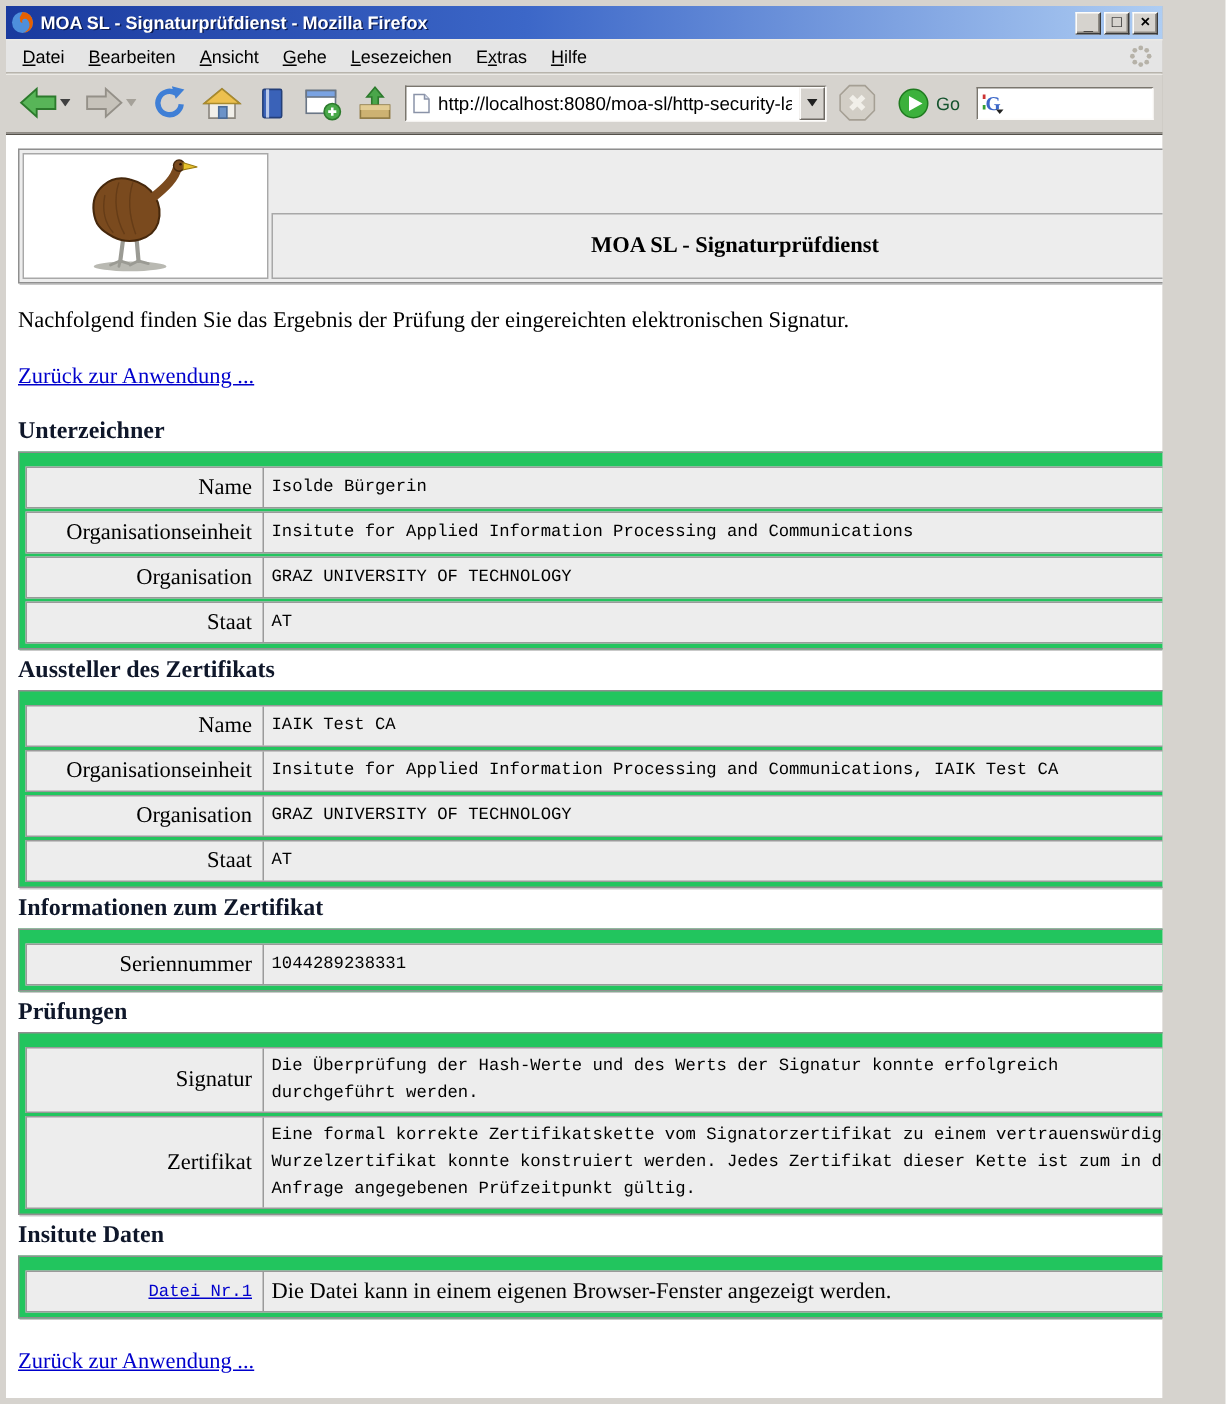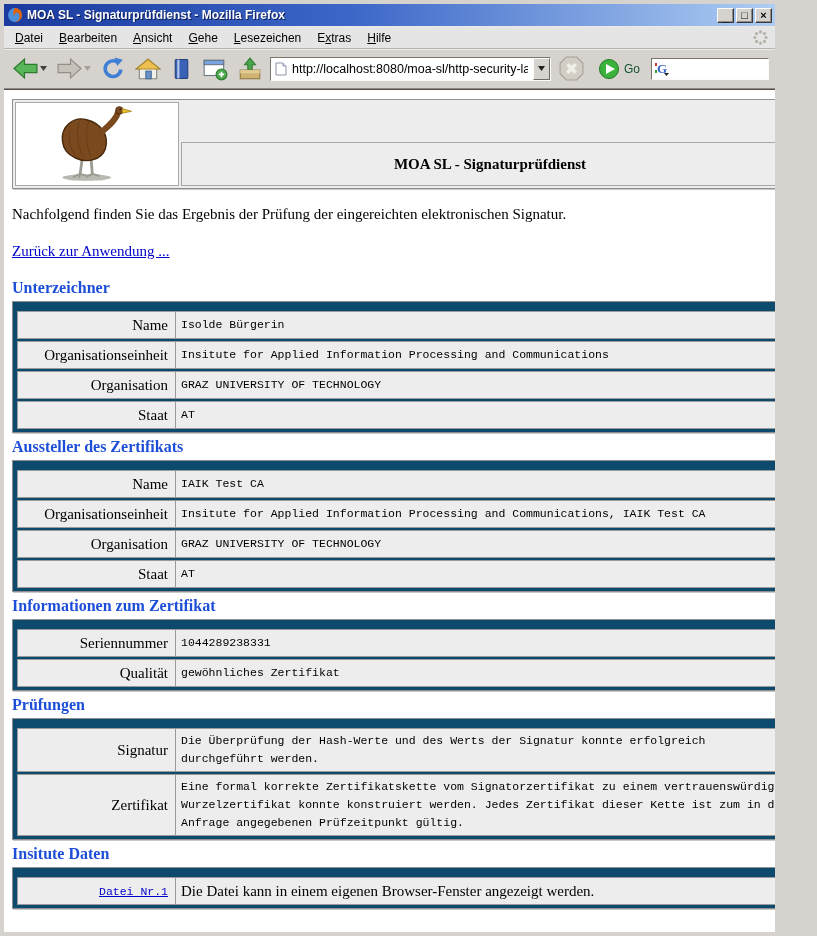--- a/index.html
+++ b/index.html
@@ -37,23 +37,23 @@
   .content{flex:1;background:#fff;overflow:hidden;padding:9px 7px 0 8px;border-top:1px solid #55514a;}
   .banner{width:790px;box-sizing:border-box;height:90px;border:1px solid #8f8f8f;background:#ededed;padding:2px;display:flex;gap:2px;
     box-shadow:1px 1px 0 #c9c9c9;}
   .banner-logo{width:162px;flex:0 0 162px;background:#fff;border:1px solid #a8a8a8;display:flex;align-items:center;justify-content:center;}
   .banner-title{flex:1;border:1px solid #a8a8a8;display:flex;align-items:center;justify-content:center;
     font-family:"Liberation Serif",serif;font-weight:bold;font-size:15px;color:#000;margin-top:40px;}
   .intro{font-family:"Liberation Serif",serif;font-size:15px;color:#000;margin:17px 0 0 0;}
   .linkrow{margin-top:19px;}
   .linkrow.footer{margin-top:20px;}
   a.plink{color:#0000cc;font-family:"Liberation Serif",serif;font-size:15px;text-decoration:underline;cursor:pointer;}
-  .sec-h{font-family:"Liberation Serif",serif;font-weight:bold;font-size:16px;color:#1d4ed8;margin:5px 0 4px 0;}
+  .sec-h{font-family:"Liberation Serif",serif;font-weight:bold;font-size:16px;color:#0f172a;margin:5px 0 4px 0;}
   .sec-h.first{margin-top:19px;}
-  .sec-table{width:790px;box-sizing:border-box;border:1px solid #8f8f8f;background:#0c4a6e;padding:9px 4px 3px 4px;
+  .sec-table{width:790px;box-sizing:border-box;border:1px solid #8f8f8f;background:#22c55e;padding:9px 4px 3px 4px;
     box-shadow:1px 1px 0 #c9c9c9;}
   .trow{display:flex;border:1px solid #9a9a9a;background:#ededed;min-height:28px;box-sizing:border-box;margin-bottom:2px;}
   .trow:last-child{margin-bottom:0;}
   .tlabel{width:158px;flex:0 0 158px;box-sizing:border-box;border-right:1px solid #9a9a9a;display:flex;align-items:center;
     justify-content:flex-end;padding:2px 7px 2px 2px;font-family:"Liberation Serif",serif;font-size:15px;text-align:right;color:#000;}
   .tvalue{flex:1;display:flex;align-items:center;padding:3px 4px 3px 5px;
     font-family:"Liberation Mono",monospace;font-size:11.5px;line-height:18px;color:#000;}
   .tvalue.serifval{font-family:"Liberation Serif",serif;font-size:15px;line-height:19px;}
   a.mono-link{font-family:"Liberation Mono",monospace;font-size:11.5px;color:#0000cc;text-decoration:underline;cursor:pointer;}
 </style>
@@ -280,24 +280,20 @@
         <div class="tvalue">AT</div>
       </div>
     </div>
 
     <h2 class="sec-h">Informationen zum Zertifikat</h2>
     <div class="sec-table">
       <div class="trow">
         <div class="tlabel">Seriennummer</div>
         <div class="tvalue">1044289238331</div>
       </div>
-      <div class="trow">
-        <div class="tlabel">Qualität</div>
-        <div class="tvalue">gewöhnliches Zertifikat</div>
-      </div>
     </div>
 
     <h2 class="sec-h">Prüfungen</h2>
     <div class="sec-table">
       <div class="trow">
         <div class="tlabel">Signatur</div>
         <div class="tvalue">Die Überprüfung der Hash-Werte und des Werts der Signatur konnte erfolgreich durchgeführt werden.</div>
       </div>
       <div class="trow">
         <div class="tlabel">Zertifikat</div>

